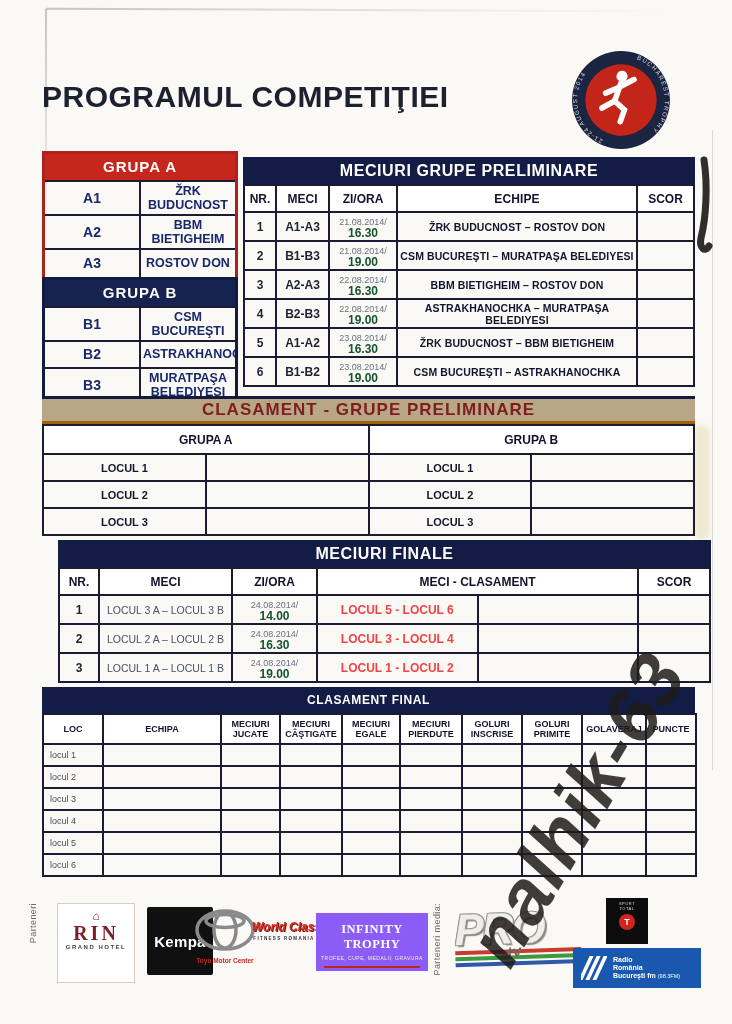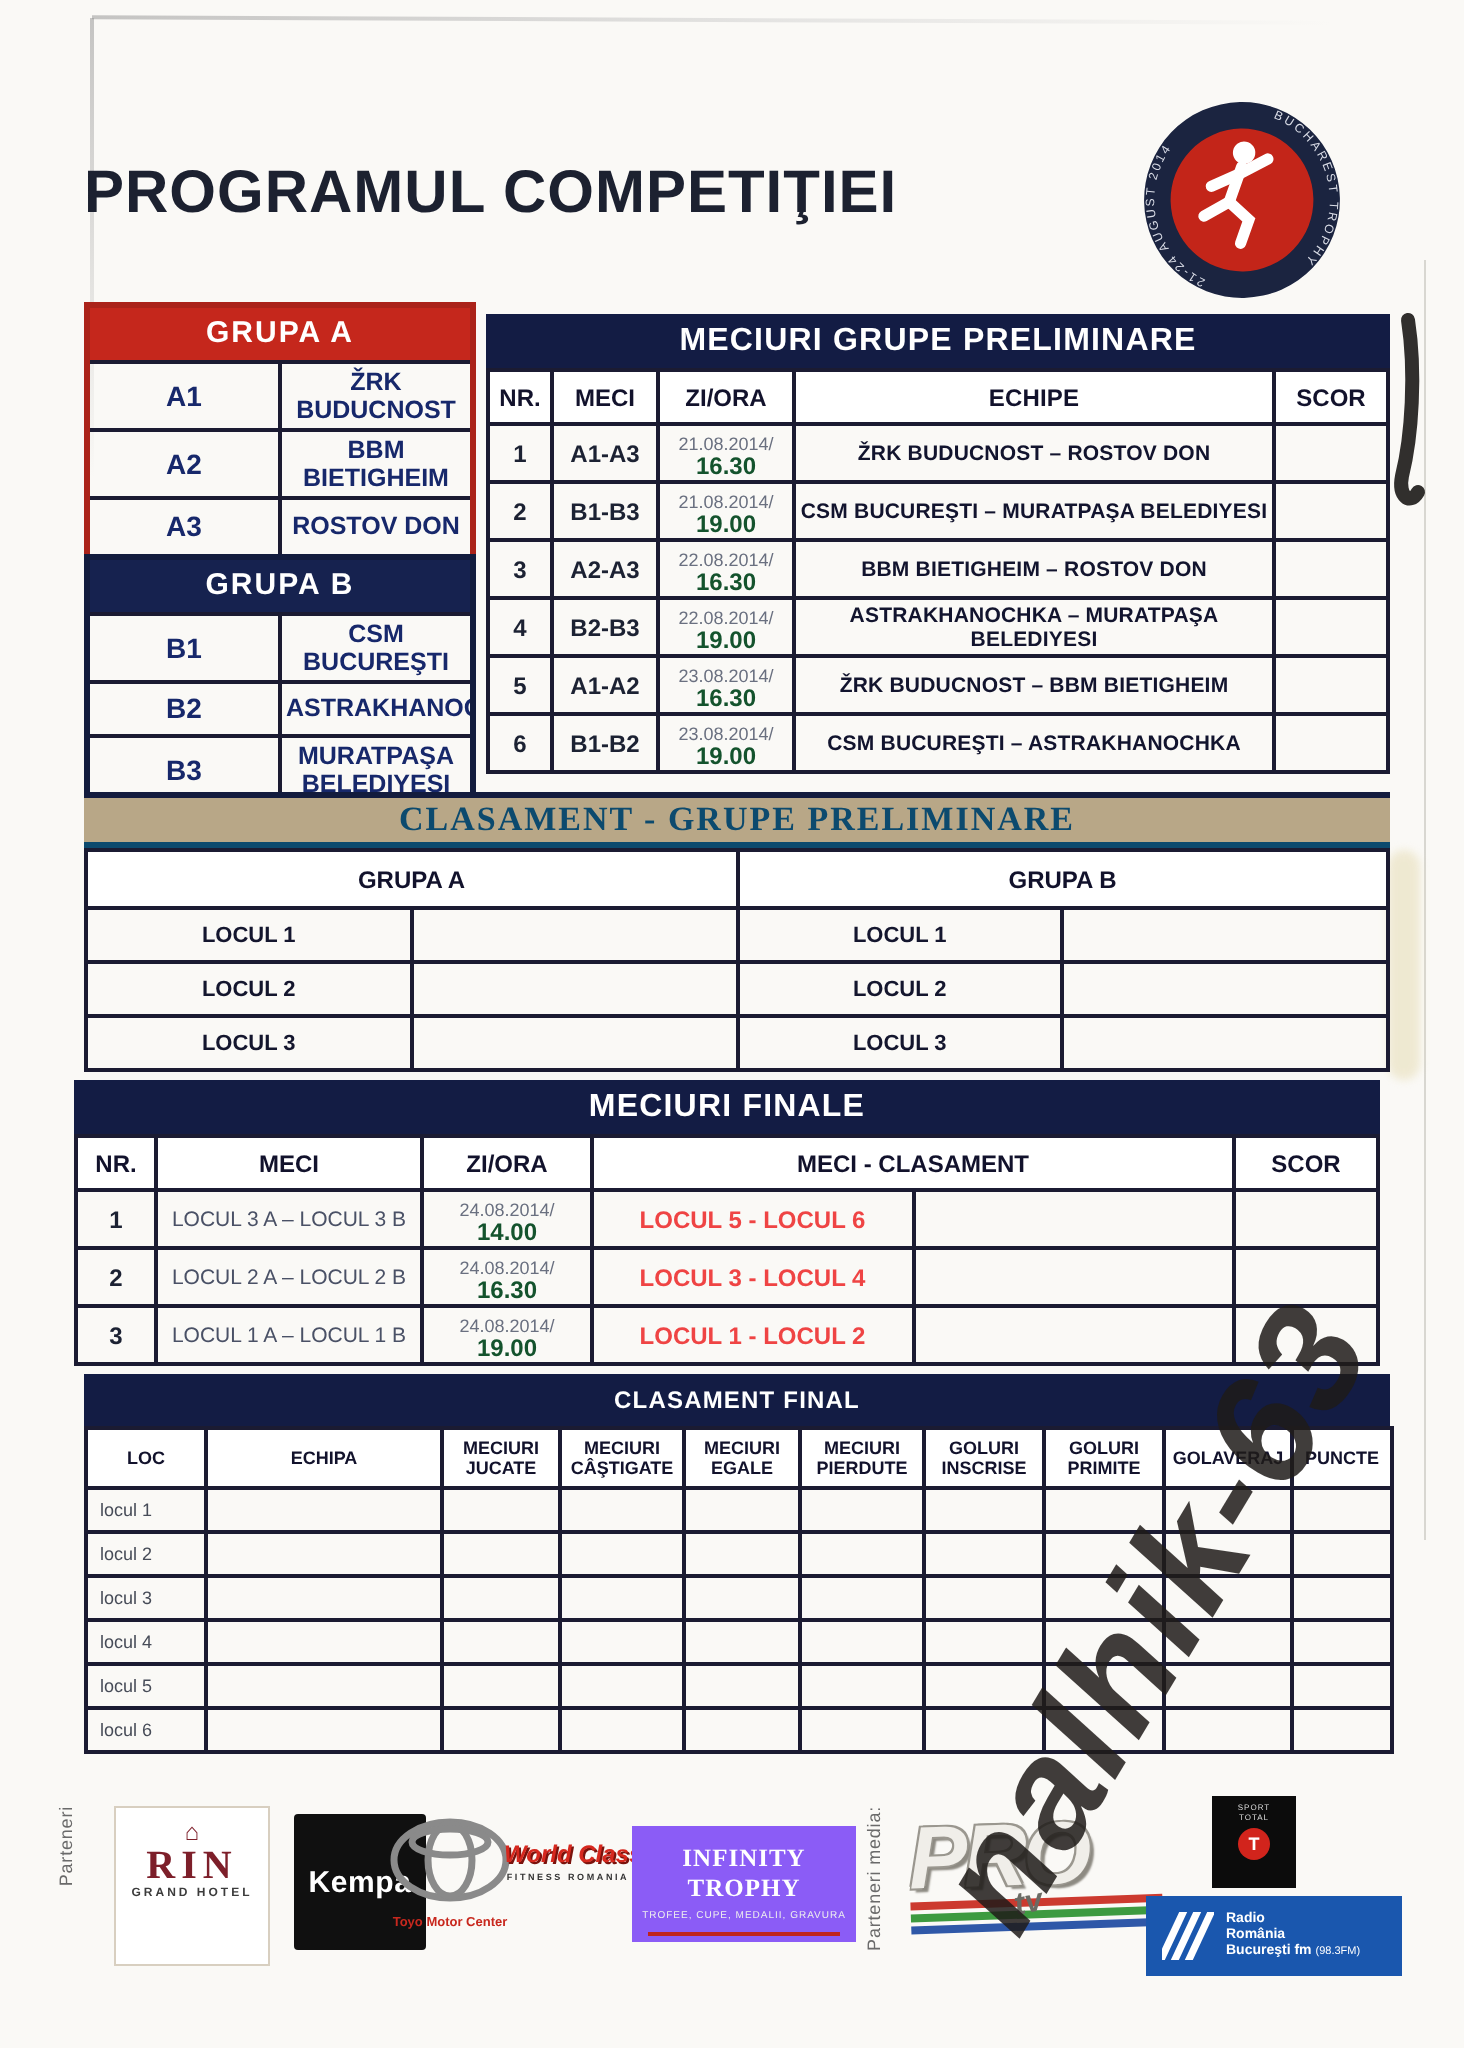--- a/index.html
+++ b/index.html
@@ -54,30 +54,30 @@
   .c-meci{width:53px;font-weight:bold;font-size:12px;}
   .c-ziora{width:68px;}
   .c-echipe{font-weight:bold;font-size:10.5px;letter-spacing:.1px;color:#12142e;}
   .c-scor{width:57px;}
   .date{display:block;font-size:9px;color:#6a7080;line-height:10px;margin-top:2px;}
   .time{display:block;font-size:12px;font-weight:bold;color:#14532d;line-height:12px;}
 
   
   .clpre{position:absolute;left:42px;top:396px;width:653px;}
   .clpre .bar{height:28px;display:flex;align-items:center;justify-content:center;
-    background:#b8a787;border-top:3px solid #131c3e;border-bottom:3px solid #0c4a6e;
-    color:#0c4a6e;font-weight:bold;font-size:17px;letter-spacing:1px;font-family:Liberation Serif, serif;}
+    background:#b8a787;border-top:3px solid #131c3e;border-bottom:3px solid #a16207;
+    color:#7f1d1d;font-weight:bold;font-size:17px;letter-spacing:1px;}
   .clpre table{width:100%;border:2px solid #1b1b32;}
   .clpre th{background:#fff;font-size:12px;color:#12122c;height:29px;font-weight:bold;}
   .clpre tr.r{height:27px;}
   .clpre .lbl{width:88px;font-weight:bold;font-size:11px;color:#14162e;}
   .clpre .lblb{width:95px;font-weight:bold;font-size:11px;color:#14162e;}
 
   
-  .finale{position:absolute;left:37px;top:540px;width:653px;}
+  .finale{position:absolute;left:58px;top:540px;width:653px;}
   .finale .sec-title{height:27px;font-size:16px;}
   .finale table{width:100%;border:2px solid #1b1b32;}
   .finale th{background:#fff;font-size:12px;color:#12122c;height:27px;}
   .finale tr.r{height:29px;}
   .f-nr{width:40px;font-weight:bold;font-size:12px;}
   .f-meci{width:133px;font-size:10.5px;color:#4a5166;}
   .f-ziora{width:85px;}
   .f-clas{width:130px;font-weight:bold;font-size:12px;color:#ef4444;}
   .f-extra{width:193px;}
   .f-scor{width:72px;}

